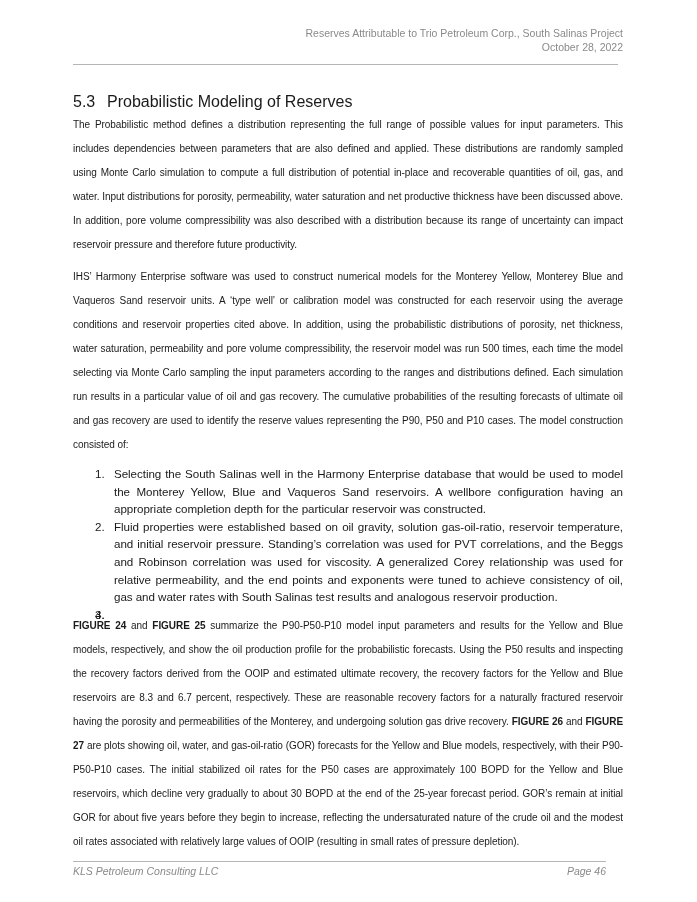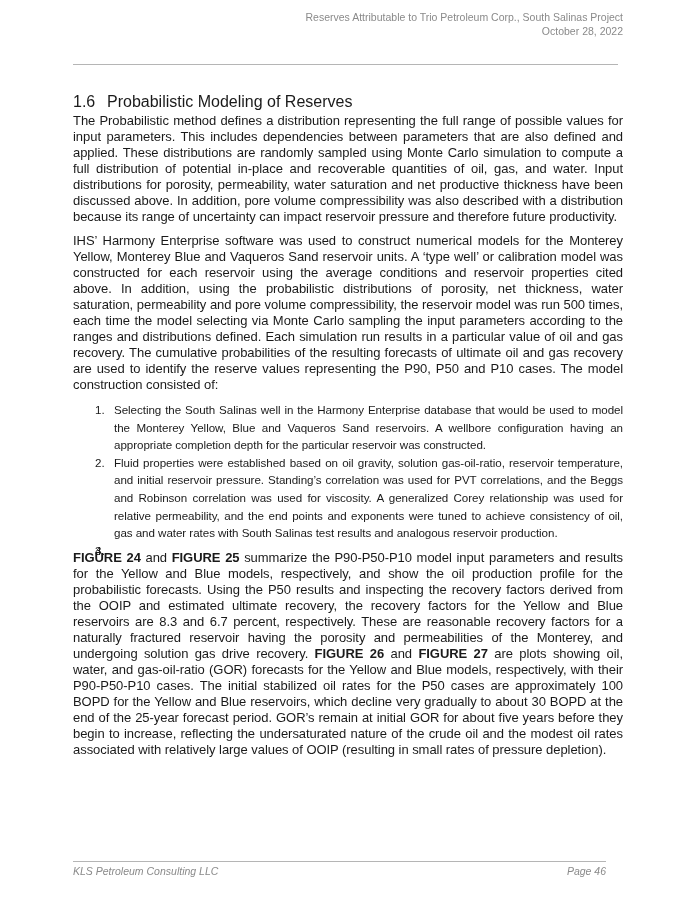--- a/index.html
+++ b/index.html
@@ -1,45 +1,45 @@
 <!DOCTYPE html>
 <html><head>
 <meta charset="utf-8">
 <style>
   html, body { margin: 0; padding: 0; background: #ffffff; }
   body { width: 697px; height: 902px; position: relative; overflow: hidden;
          font-family: "Liberation Sans", "DejaVu Sans", sans-serif; color: #1a1a1a; }
-  .page-header { position: absolute; top: 10px; left: 73px; width: 550px; text-align: right;
+  .page-header { position: absolute; top: 26px; left: 73px; width: 550px; text-align: right;
                  font-size: 10.5px; line-height: 14px; color: #8a8a8a; }
   .header-rule { position: absolute; top: 64px; left: 73px; width: 545px; height: 1px; background: #b5b5b5; }
   .content { position: absolute; top: 92px; left: 73px; width: 550px; }
   h2 { margin: 0 0 1px 0; font-weight: normal; font-size: 16px; line-height: 20px; color: #1a1a1a; }
   h2 .num { display: inline-block; width: 34px; }
-  p { margin: 0 0 8px 0; font-size: 13px; line-height: 16px; text-align: justify; letter-spacing: -0.05px; }
+  p { margin: 0 0 8px 0; font-size: 10px; line-height: 24px; text-align: justify; letter-spacing: -0.05px; }
   ol { margin: 0 0 8px 0; padding: 0; list-style: none; }
   ol li { position: relative; padding-left: 41px; font-size: 11.6px; line-height: 17.6px; text-align: justify; letter-spacing: -0.05px; }
   ol li .marker { position: absolute; left: 22px; top: 0; }
   b { font-weight: bold; margin-top: 24px; }
   .footer-rule { position: absolute; top: 861px; left: 73px; width: 533px; height: 1px; background: #b5b5b5; }
   .footer { position: absolute; top: 864px; left: 73px; width: 533px; font-size: 10.5px; line-height: 14px;
             color: #8a8a8a; font-style: italic; }
   .footer .left { float: left; }
   .footer .right { float: right; }
 </style>
 </head>
 <body>
 
 <div class="page-header">
   <div>Reserves Attributable to Trio Petroleum Corp., South Salinas Project</div>
   <div>October 28, 2022</div>
 </div>
 <div class="header-rule"></div>
 
 <div class="content">
-  <h2><span class="num">1.6</span><span>Probabilistic Modeling of Reserves</span></h2>
+  <h2><span class="num">5.3</span><span>Probabilistic Modeling of Reserves</span></h2>
 
   <p>The Probabilistic method defines a distribution representing the full range of possible values for input parameters. This includes dependencies between parameters that are also defined and applied. These distributions are randomly sampled using Monte Carlo simulation to compute a full distribution of potential in-place and recoverable quantities of oil, gas, and water. Input distributions for porosity, permeability, water saturation and net productive thickness have been discussed above. In addition, pore volume compressibility was also described with a distribution because its range of uncertainty can impact reservoir pressure and therefore future productivity.</p>
   <p>IHS’ Harmony Enterprise software was used to construct numerical models for the Monterey Yellow, Monterey Blue and Vaqueros Sand reservoir units. A ‘type well’ or calibration model was constructed for each reservoir using the average conditions and reservoir properties cited above. In addition, using the probabilistic distributions of porosity, net thickness, water saturation, permeability and pore volume compressibility, the reservoir model was run 500 times, each time the model selecting via Monte Carlo sampling the input parameters according to the ranges and distributions defined. Each simulation run results in a particular value of oil and gas recovery. The cumulative probabilities of the resulting forecasts of ultimate oil and gas recovery are used to identify the reserve values representing the P90, P50 and P10 cases. The model construction consisted of:</p>
 
   <ol>
     <li><span class="marker">1.</span><span>Selecting the South Salinas well in the Harmony Enterprise database that would be used to model the Monterey Yellow, Blue and Vaqueros Sand reservoirs. A wellbore configuration having an appropriate completion depth for the particular reservoir was constructed.</span></li>
     <li><span class="marker">2.</span><span>Fluid properties were established based on oil gravity, solution gas-oil-ratio, reservoir temperature, and initial reservoir pressure. Standing’s correlation was used for PVT correlations, and the Beggs and Robinson correlation was used for viscosity. A generalized Corey relationship was used for relative permeability, and the end points and exponents were tuned to achieve consistency of oil, gas and water rates with South Salinas test results and analogous reservoir production.</span></li>
     <li><span class="marker">3.</span></li>
     <li><span class="marker">4.</span></li>
   </ol>

